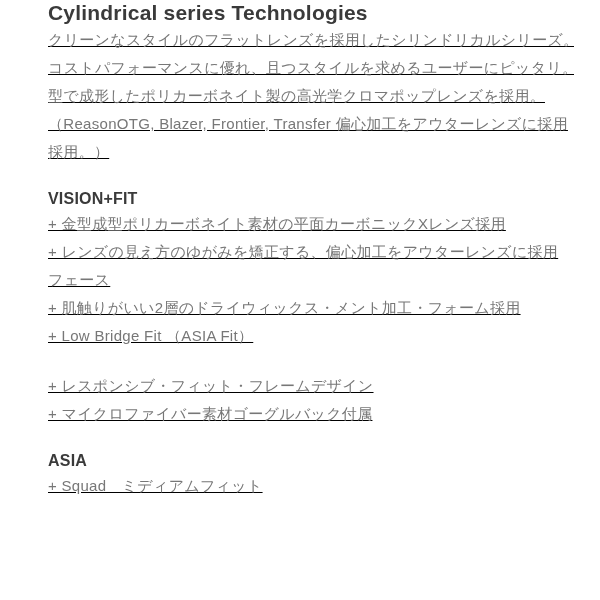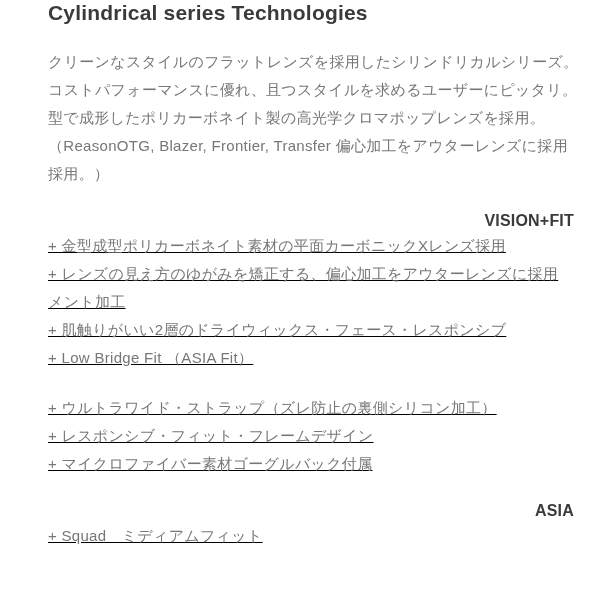--- a/index.html
+++ b/index.html
@@ -21,42 +21,41 @@
   }
   .title {
     margin: 0;
     font-size: 21px;
     line-height: 26px;
     font-weight: 700;
     color: var(--heading, #3a3a3a);
     letter-spacing: 0.2px;
   }
   .intro {
-    margin-top: 22px;
+    text-decoration: underline;
   }
   .text-line {
     font-size: 15px;
     line-height: 28px;
     color: var(--body, #777777);
     letter-spacing: 0.3px;
     white-space: nowrap;
     overflow: hidden;
     font-weight: 400;
   }
   .section {
     margin-top: 22px;
   }
   .section-heading {
     margin: 0;
     font-size: 16px;
     line-height: 22px;
     font-weight: 700;
     color: var(--heading, #3a3a3a);
     letter-spacing: 0.2px;
-    text-align: right;
   }
   .section-lines {
     margin: 0;
     text-decoration: underline;
   }
 </style>
 </head>
 <body>
 
 <div class="viewport">
@@ -70,29 +69,28 @@
       <div class="text-line">型で成形したポリカーボネイト製の高光学クロマポップレンズを採用。</div>
       <div class="text-line">（ReasonOTG, Blazer, Frontier, Transfer 偏心加工をアウターレンズに採用</div>
       <div class="text-line">採用。）</div>
     </div>
 
     <div class="section">
       <h2 class="section-heading">VISION+FIT</h2>
       <div class="section-lines">
         <div class="text-line">+ 金型成型ポリカーボネイト素材の平面カーボニックXレンズ採用</div>
         <div class="text-line">+ レンズの見え方のゆがみを矯正する、偏心加工をアウターレンズに採用</div>
-        <div class="text-line">メント加工</div>
-        <div class="text-line">+ 肌触りがいい2層のドライウィックス・フェース・レスポンシブ</div>
+        <div class="text-line">フェース</div>
+        <div class="text-line">+ 肌触りがいい2層のドライウィックス・メント加工・フォーム採用</div>
         <div class="text-line">+ Low Bridge Fit （ASIA Fit）</div>
       </div>
     </div>
 
     <div class="section">
       <div class="section-lines">
-        <div class="text-line">+ ウルトラワイド・ストラップ（ズレ防止の裏側シリコン加工）</div>
         <div class="text-line">+ レスポンシブ・フィット・フレームデザイン</div>
         <div class="text-line">+ マイクロファイバー素材ゴーグルバック付属</div>
       </div>
     </div>
 
     <div class="section">
       <h2 class="section-heading">ASIA</h2>
       <div class="section-lines">
         <div class="text-line">+ Squad　ミディアムフィット</div>
       </div>

